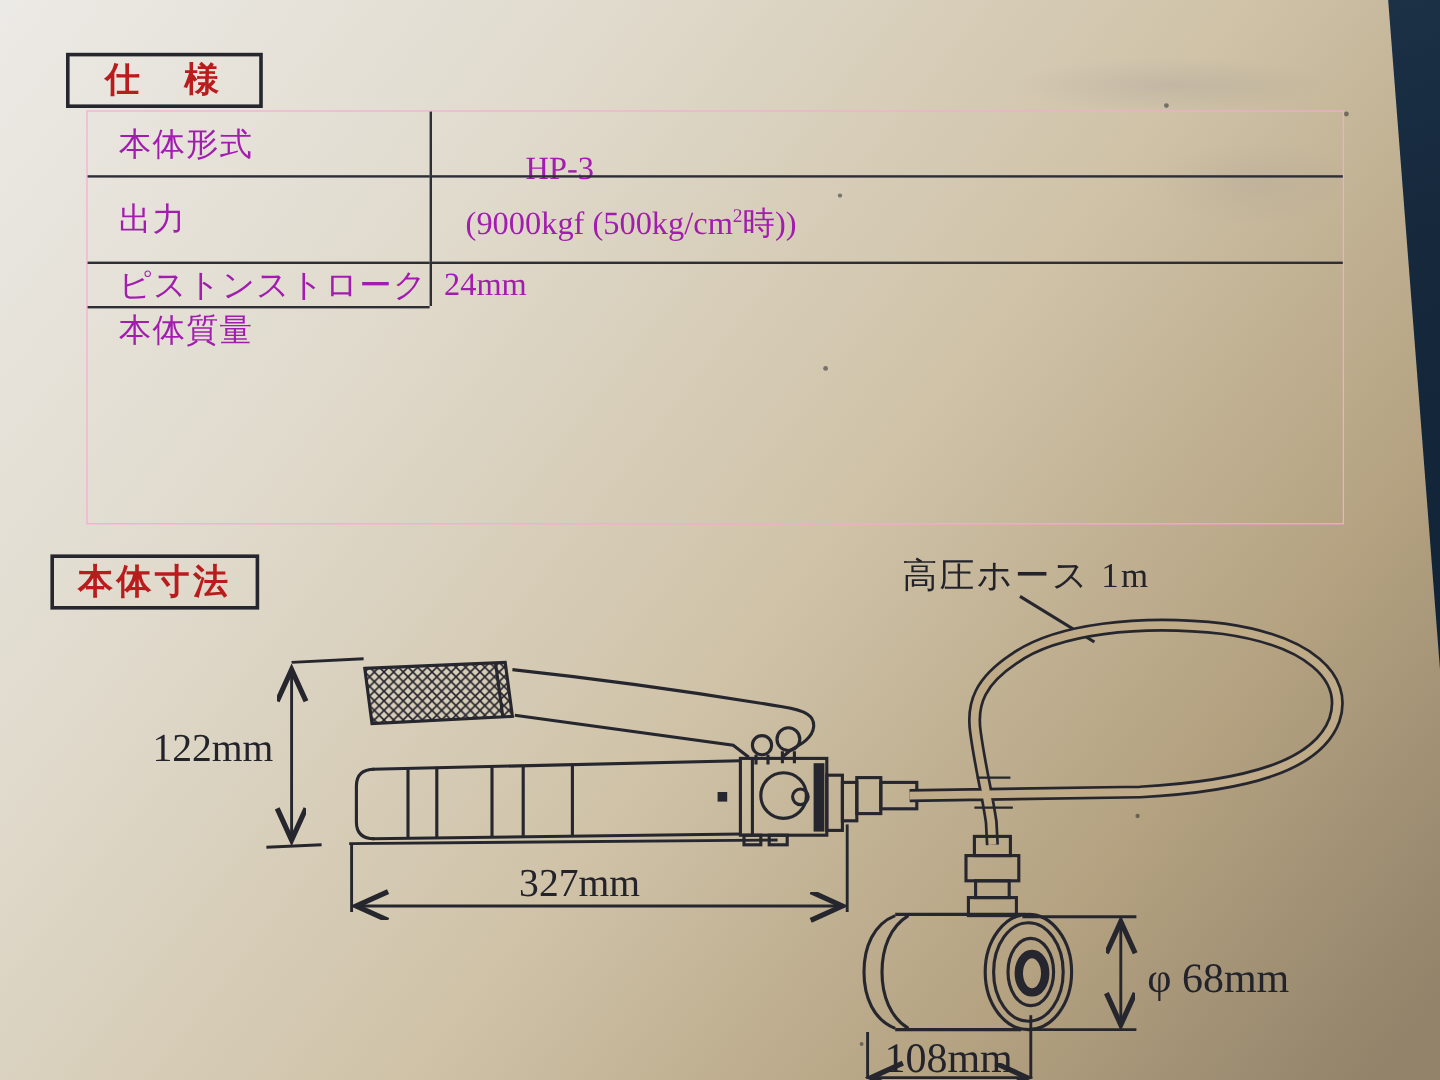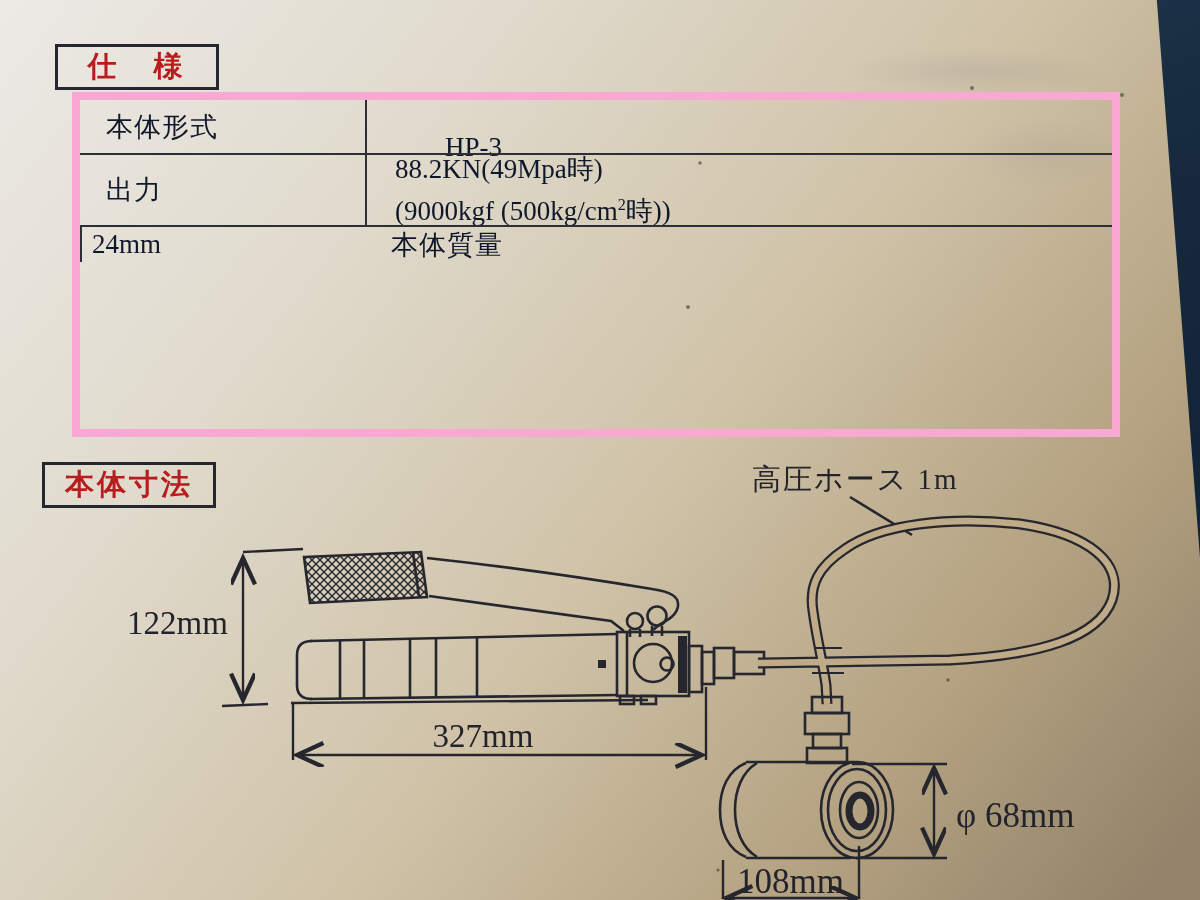--- a/index.html
+++ b/index.html
@@ -20,23 +20,23 @@
   .s2{left:960px;top:118px;width:170px;height:70px;
       background:radial-gradient(ellipse,rgba(100,100,135,.08),transparent 70%);}
   .titlebox{
     position:absolute;border:3px solid #26262e;display:flex;align-items:center;justify-content:center;
     font-size:29px;font-weight:bold;color:#b91c1c;
   }
   .spec-title{left:55px;top:44px;width:158px;height:40px;letter-spacing:4px;}
   .dims-title{left:42px;top:462px;width:168px;height:40px;letter-spacing:3px;}
   .spec-table{
     position:absolute;left:72px;top:92px;width:1048px;height:345px;
-    border:8px solid #f9a8d4;box-sizing:border-box;
+    border:1px solid #f9a8d4;box-sizing:border-box;
     display:grid;grid-template-columns:285px 1fr;grid-template-rows:53px 72px 37px 38px 1fr;
-    font-size:27px;color:#0f172a;
+    font-size:27px;color:#a21caf;
   }
   .cell{border-top:2px solid #2e2e36;display:flex;align-items:center;box-sizing:border-box;}
   .cell.first{border-top:none;}
   .cell.val{border-left:2px solid #2e2e36;}
   .lab{padding-left:26px;letter-spacing:1px;}
   .val-inner{padding-left:10px;}
   .pad28{padding-left:28px;}
   .pad20{padding-left:20px;}
   .multiline{flex-direction:column;align-items:flex-start;justify-content:center;}
   .vline{line-height:36px;white-space:nowrap;}
@@ -66,24 +66,26 @@
     <span class="lab">本体形式</span>
   </div>
   <div class="cell first val">
     <span class="val-inner" style="padding-left:78px;margin-top:42px;">HP-3</span>
   </div>
 
   <div class="cell">
     <span class="lab">出力</span>
   </div>
   <div class="cell val multiline">
-    <span class="vline pad28">88.2KN(49Mpa時)</span>
     <span class="vline pad28"><span>(9000kgf (500kg/cm</span><sup>2</sup><span>時))</span></span>
   </div>
 
+  <div class="cell">
+    <span class="lab">ピストンストローク</span>
+  </div>
   <div class="cell val">
     <span class="val-inner">24mm</span>
   </div>
 
   <div class="cell">
     <span class="lab">本体質量</span>
   </div>
 
 </div>
 

